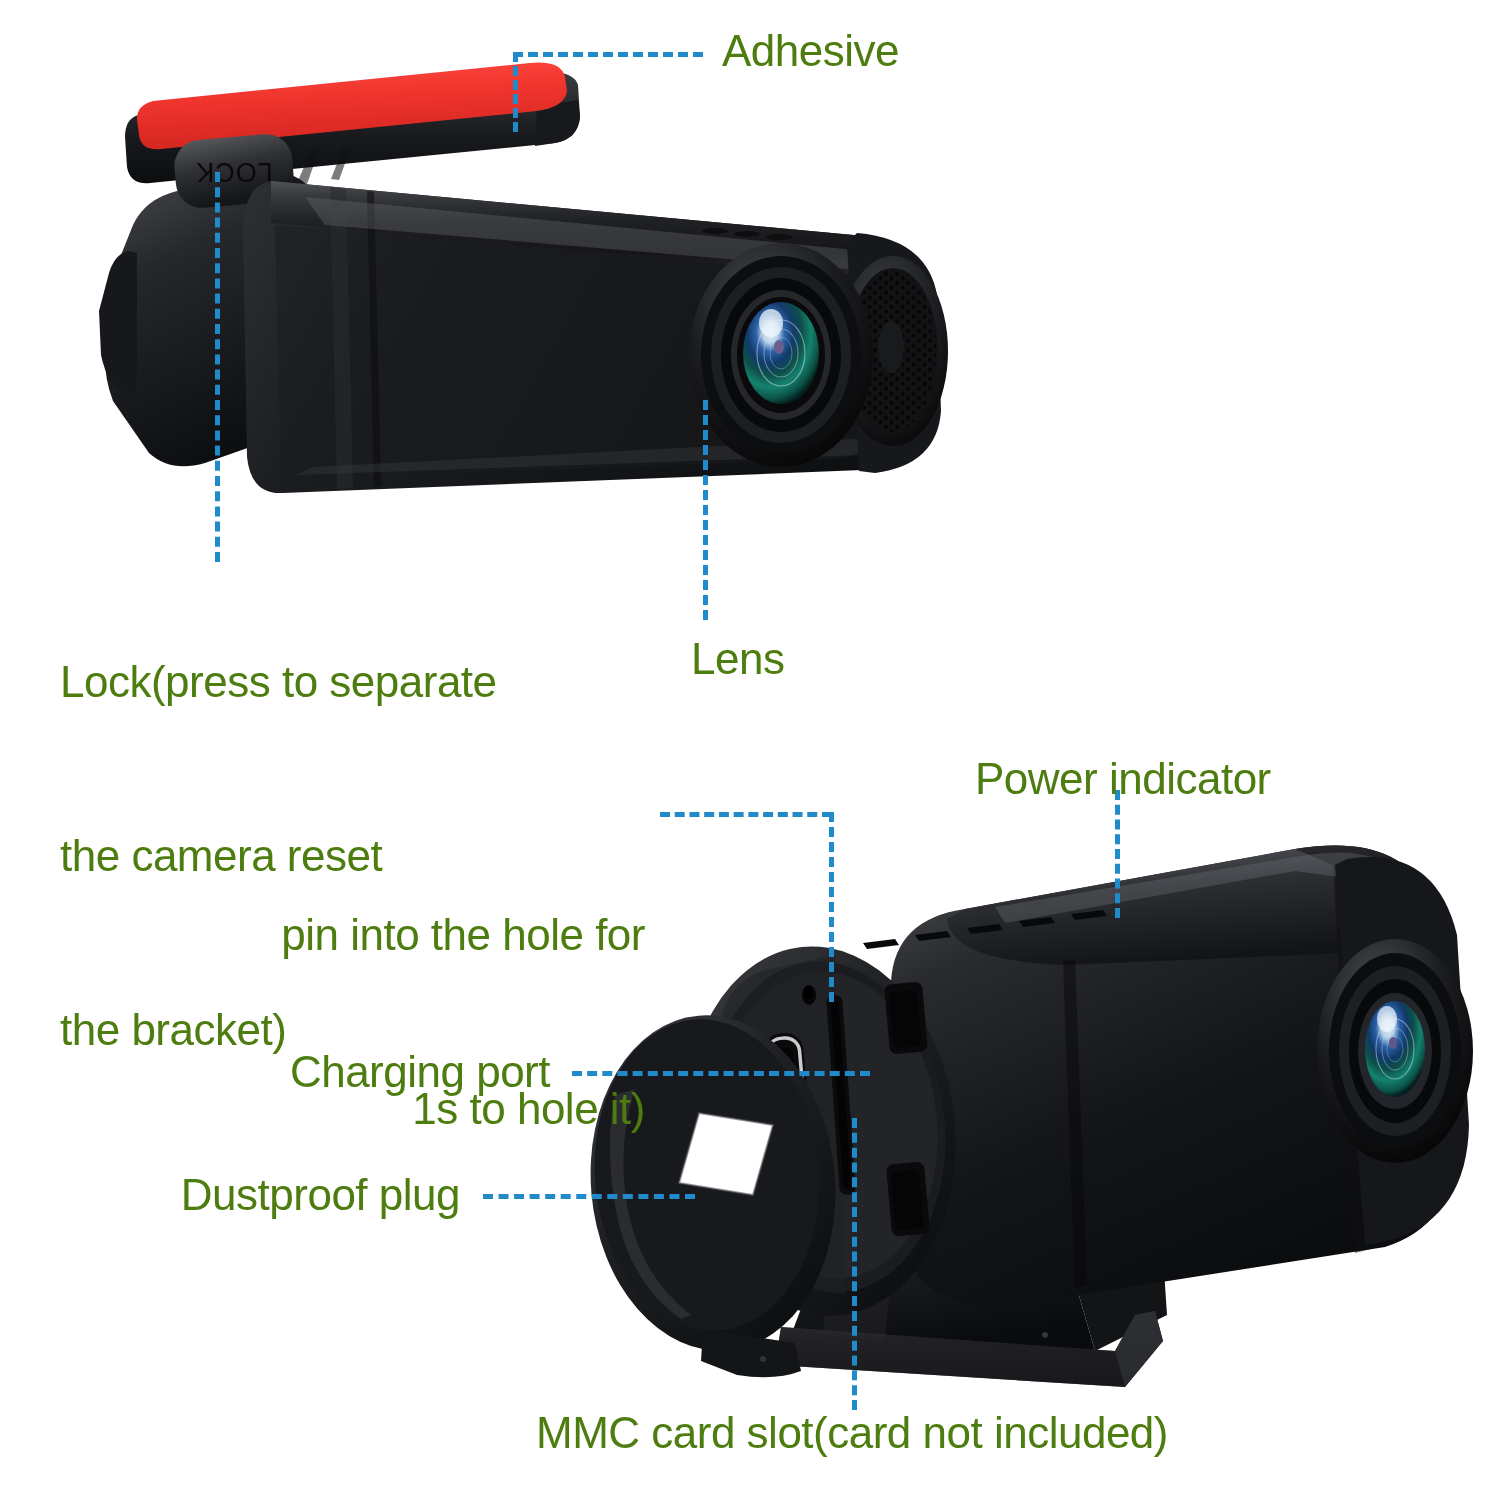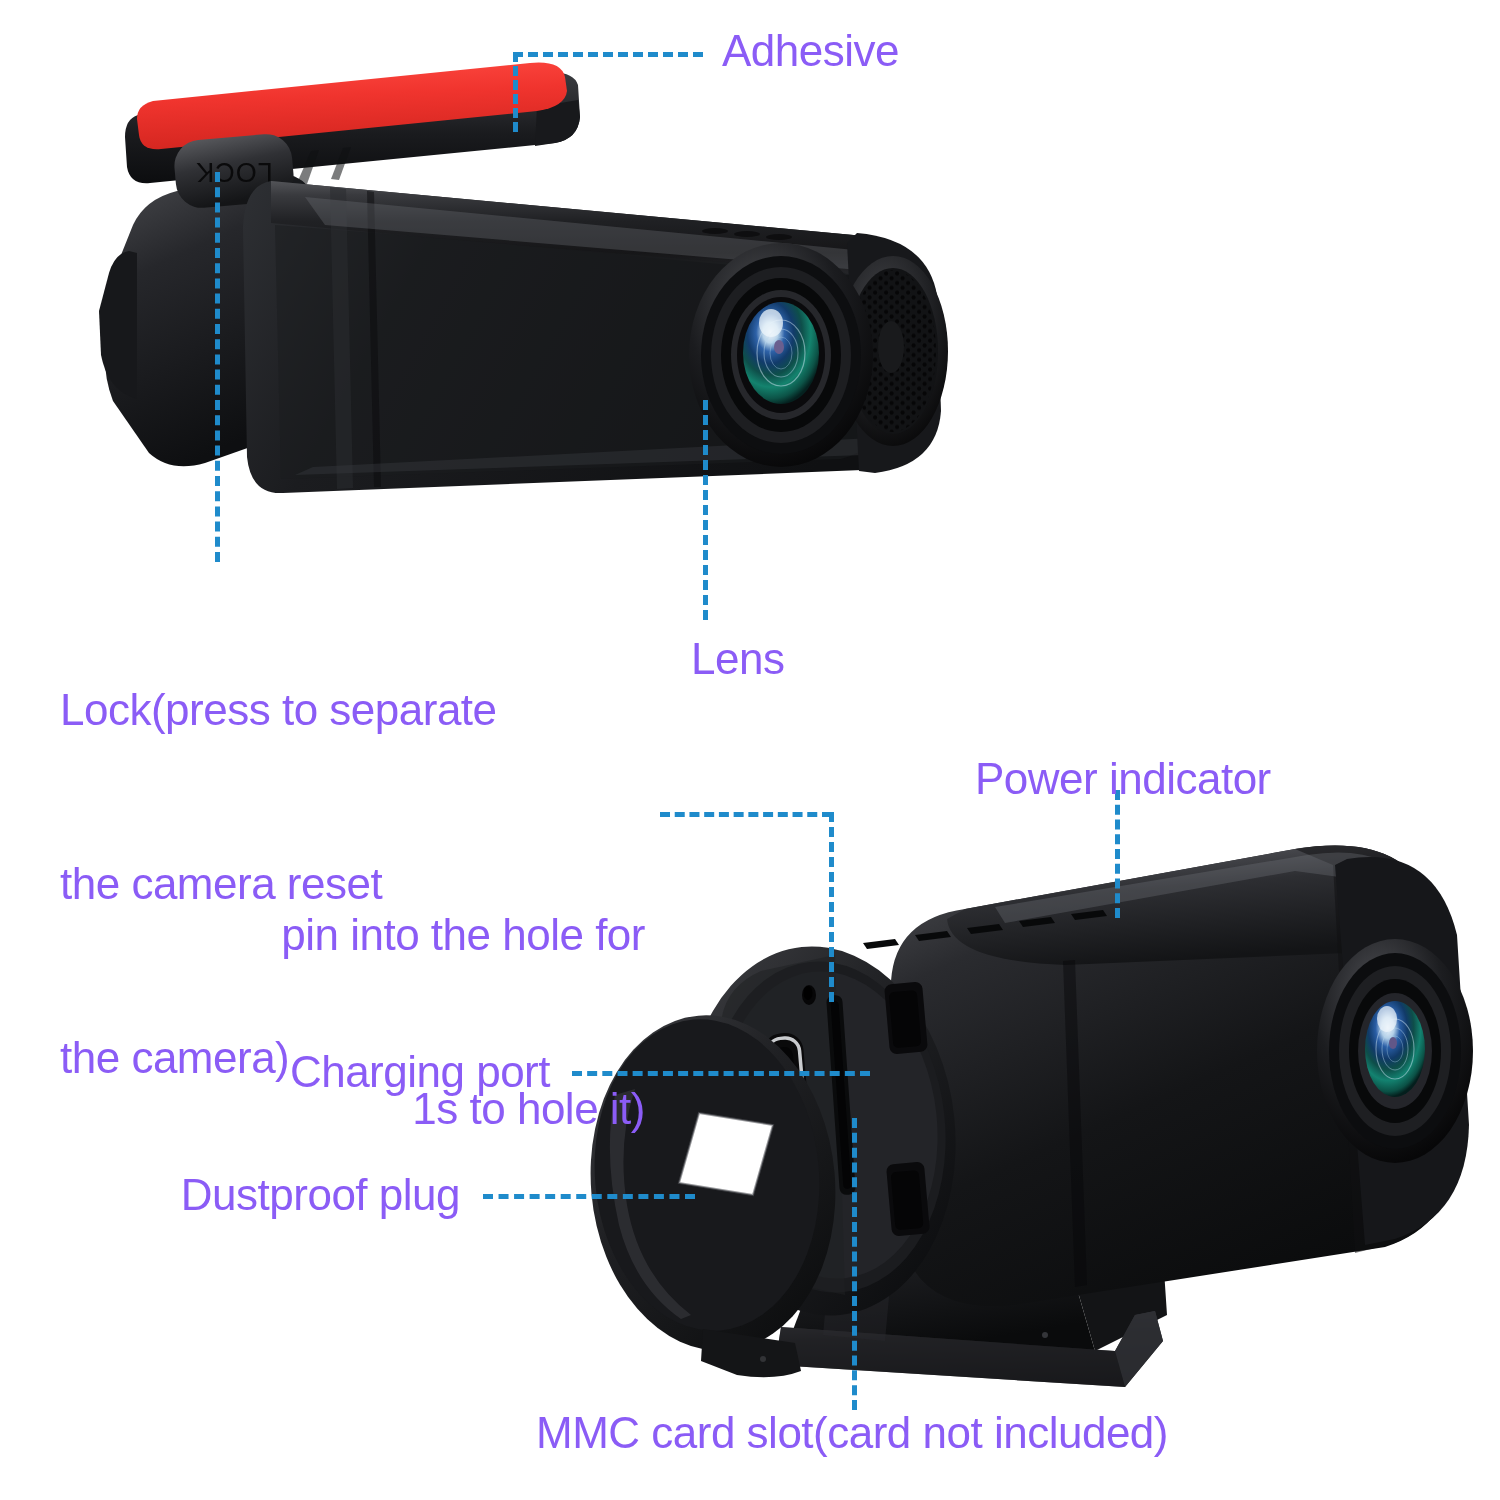--- a/index.html
+++ b/index.html
@@ -10,21 +10,21 @@
   #page {
     position: relative;
     width: 1500px;
     height: 1500px;
     background: #ffffff;
     overflow: hidden;
     font-family: "Liberation Sans", sans-serif;
   }
   .label {
     position: absolute;
-    color: #8b5cf6;
+    color: #4d7c0f;
     font-size: 44px;
     line-height: 58px;
     font-family: "Liberation Sans", sans-serif;
     white-space: pre;
     letter-spacing: -0.5px;
   }
   .label.right { text-align: right; }
   .label.center { text-align: center; }
 
   
@@ -174,24 +174,24 @@
 
   <div class="dash-v" style="left:513px; top:52px; height:80px;"></div>
   <div class="dash-h" style="left:513px; top:52px; width:190px;"></div>
 
   <div class="dash-v" style="left:215px; top:172px; height:390px;"></div>
 
   <div class="dash-v" style="left:703px; top:400px; height:220px;"></div>
 
   <div class="label" style="left:722px; top:22px;">Adhesive</div>
 
-  <div class="label" style="left:60px; top:565px;">
+  <div class="label" style="left:60px; top:537px;">
     <div>Lock(press to separate</div>
     <div>the camera reset</div>
-    <div>the camera)</div>
+    <div>the bracket)</div>
   </div>
 
   <div class="label" style="left:691px; top:630px;">Lens</div>
 
   <svg class="art" style="left:595px; top:795px;" width="905" height="620" viewBox="0 0 905 620">
     <defs>
       <linearGradient id="bBarrel" x1="0.05" y1="0" x2="0.6" y2="1">
         <stop offset="0%" stop-color="#4d4e52"></stop>
         <stop offset="22%" stop-color="#2a2b2f"></stop>
         <stop offset="60%" stop-color="#141517"></stop>

